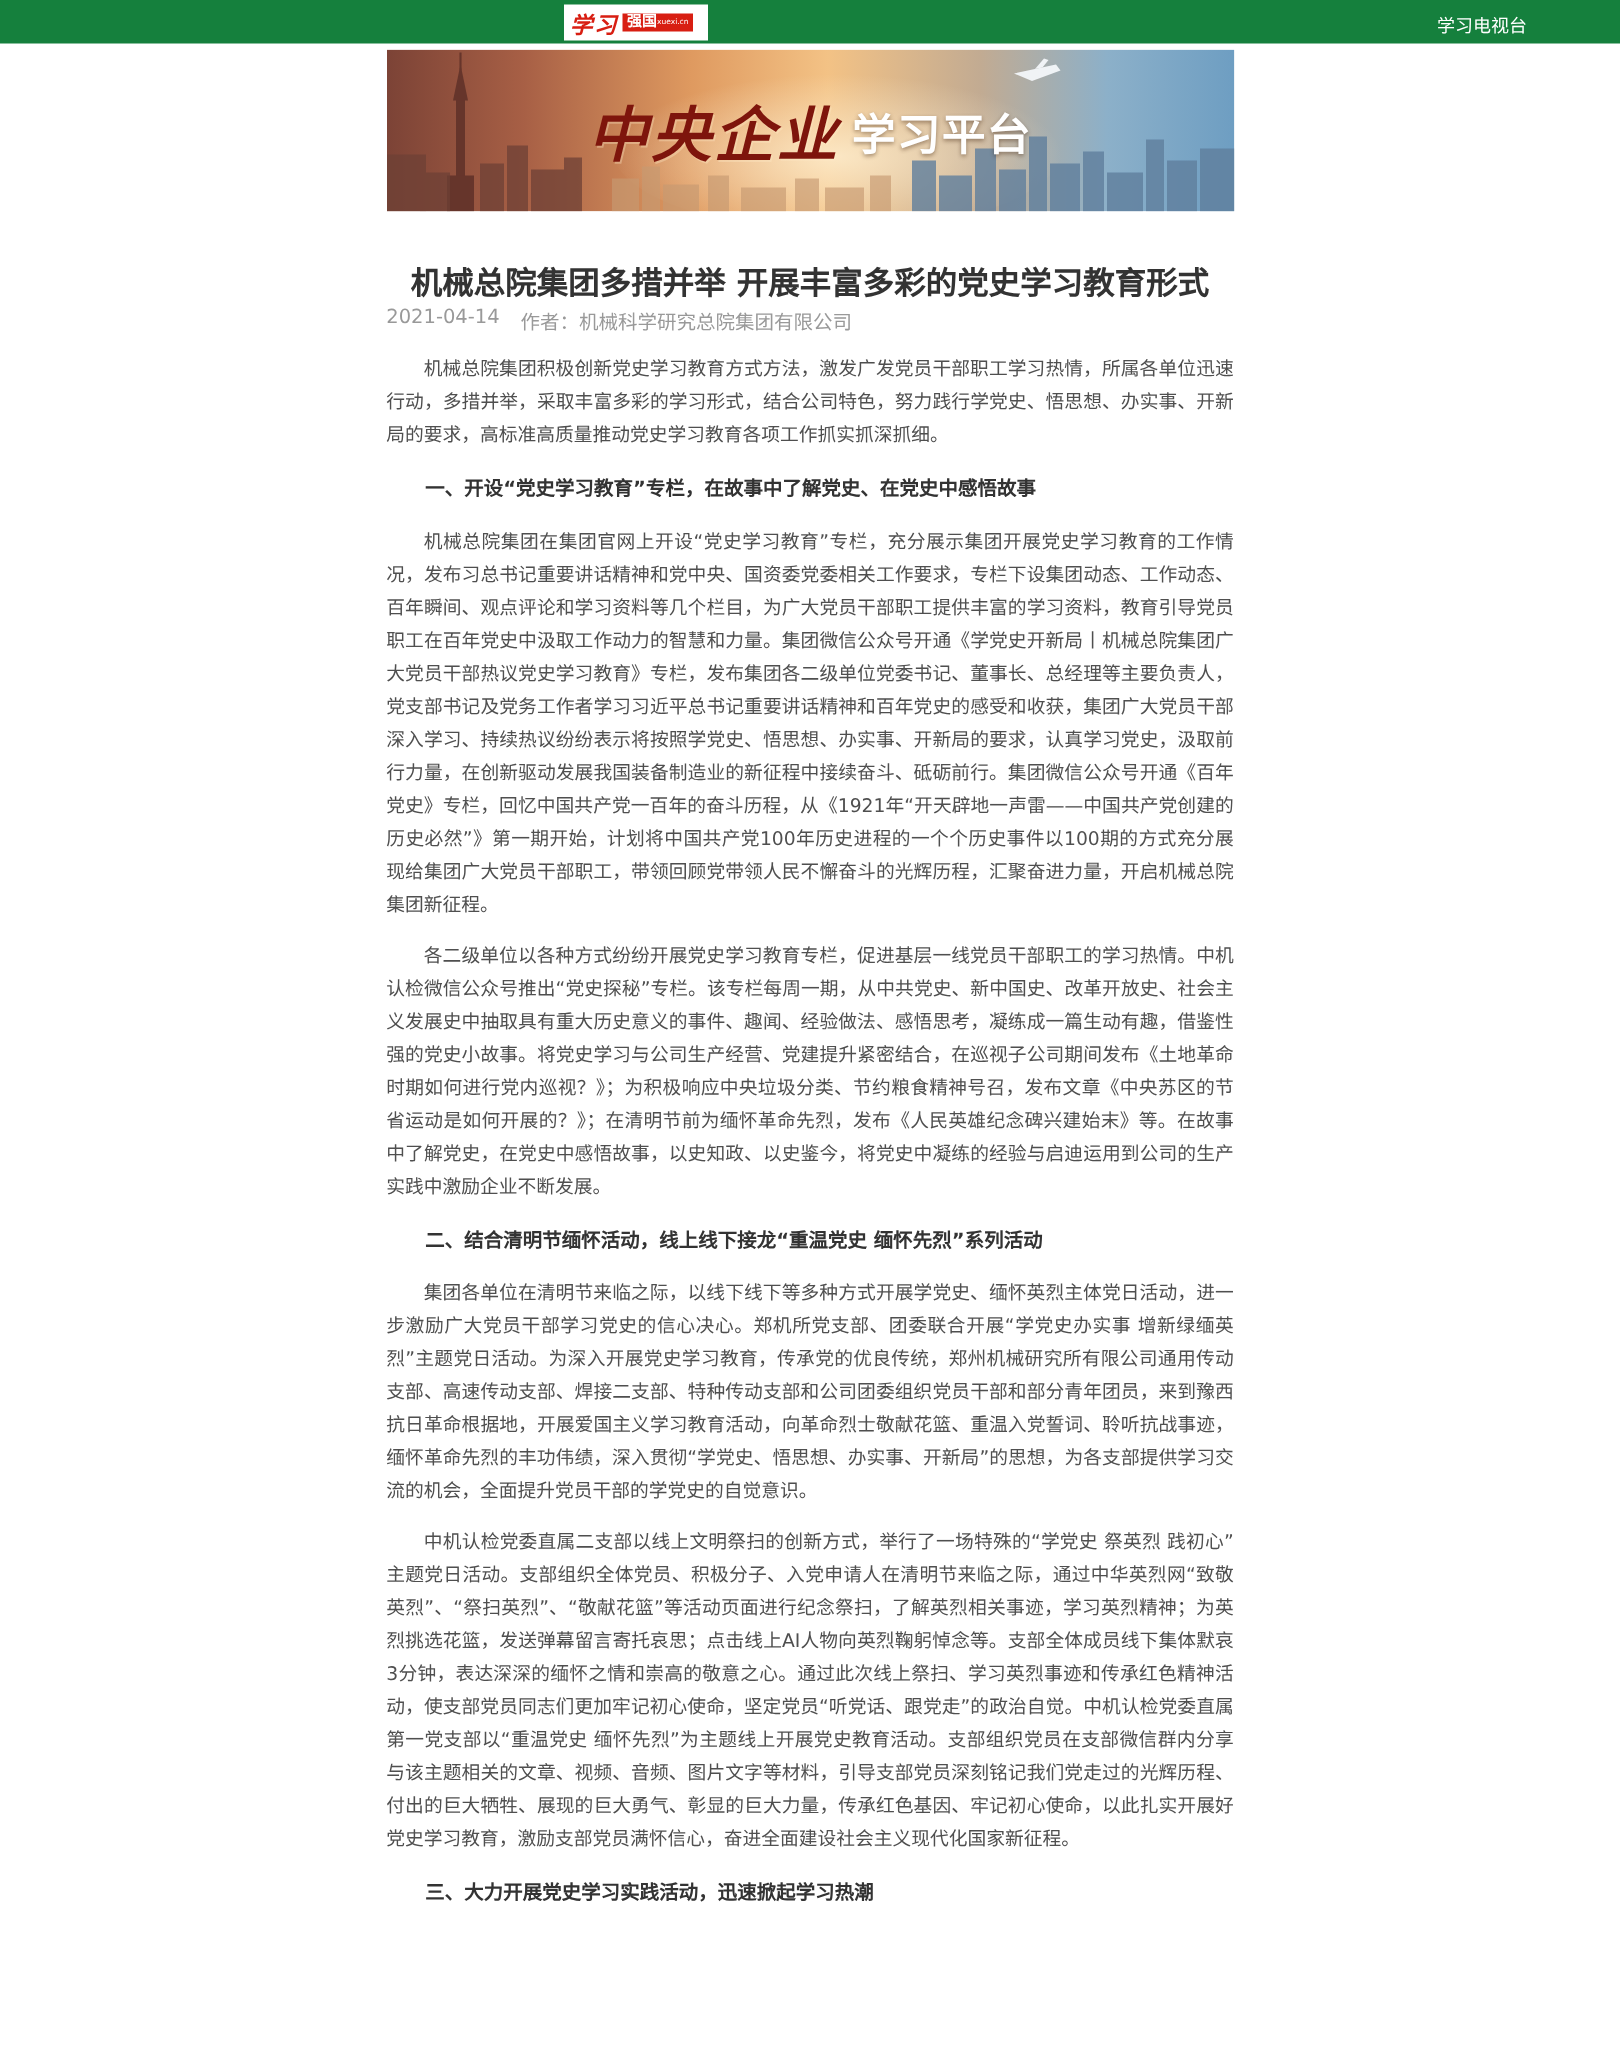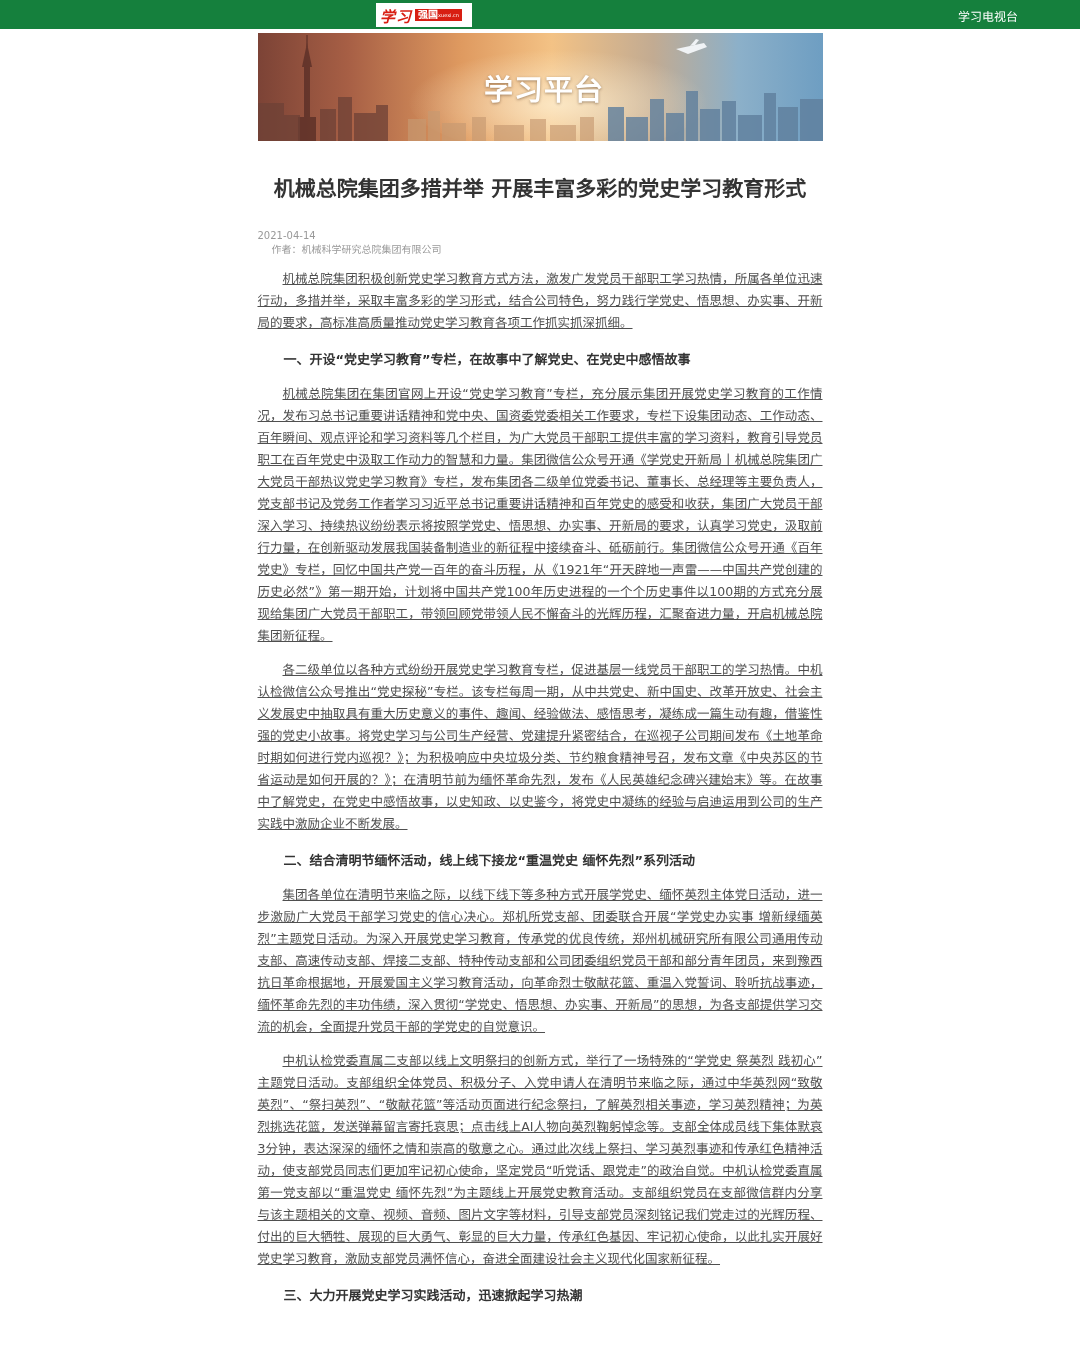--- a/index.html
+++ b/index.html
@@ -35,25 +35,25 @@
     text-shadow:1px 1px 0 rgba(255,235,200,0.35); }
   .banner-title-white { font-size:29px; font-weight:bold; color:#ffffff;
     margin-left:8px; text-shadow:0 1px 3px rgba(60,30,10,0.45); letter-spacing:1px; }
   
   .breadcrumb { margin-top:14px; font-size:11px; color:#999; }
   .crumb { color:#999; text-decoration:none; cursor:pointer; }
   .crumb-sep { margin:0 6px; color:#bbb; }
   
   .article-title { margin-top:33px; text-align:center; font-size:21px;
     font-weight:bold; color:#333; line-height:1.45; }
-  .article-meta { margin-top:26px; font-size:10px; color:#999; display:flex;flex-direction:column; }
+  .article-meta { font-size:13px; color:#999; display:flex; }
   .meta-author { margin-left:14px; }
   .article-body { margin-top:12px; padding-bottom:50px; }
   .para { font-size:12.5px; color:#4f4f4f; line-height:22px; text-align:justify;
-    text-indent:2em; margin-bottom:12px;text-decoration:underline; }
+    text-indent:2em; margin-bottom:12px; }
   .sec-heading { font-size:13px; color:#333; font-weight:bold; line-height:22px;
     text-indent:2em; margin:15px 0 12px 0; }
 </style>
 </head>
 <body>
 
 <div class="topbar">
   <div class="logo">
     <span class="logo-xuexi">学习</span>
     <span class="logo-block">
@@ -127,20 +127,21 @@
         <rect x="520" y="74" width="20" height="34"></rect>
         <rect x="542" y="66" width="23" height="42"></rect>
       </g>
 
       <g fill="#f4f7fa" opacity="0.95">
         <polygon points="418,16 446,10 449,14 430,21"></polygon>
         <polygon points="432,13 438,6 441,7 437,12"></polygon>
       </g>
     </svg>
     <div class="banner-text">
+      <span class="banner-title-red">中央企业</span>
       <span class="banner-title-white">学习平台</span>
     </div>
   </div>
 
 
   <h1 class="article-title">机械总院集团多措并举 开展丰富多彩的党史学习教育形式</h1>
 
   <div class="article-meta">
     <span class="meta-date">2021-04-14</span>
     <span class="meta-author"><span>作者：</span><span>机械科学研究总院集团有限公司</span></span>

